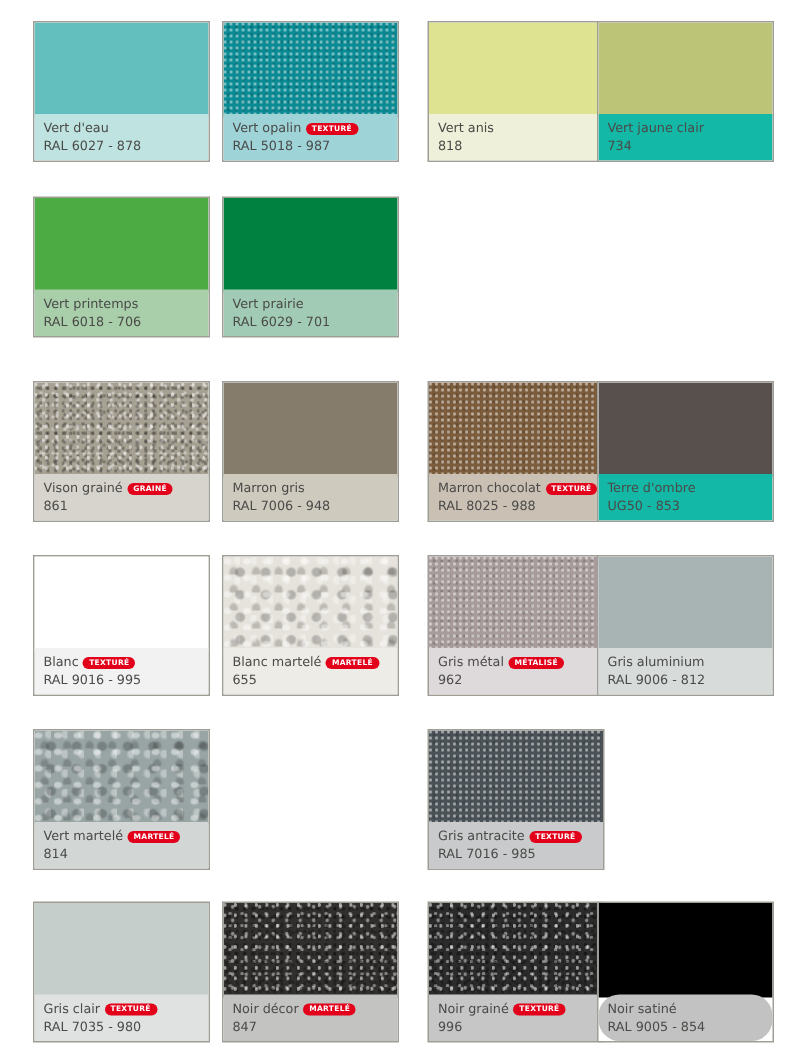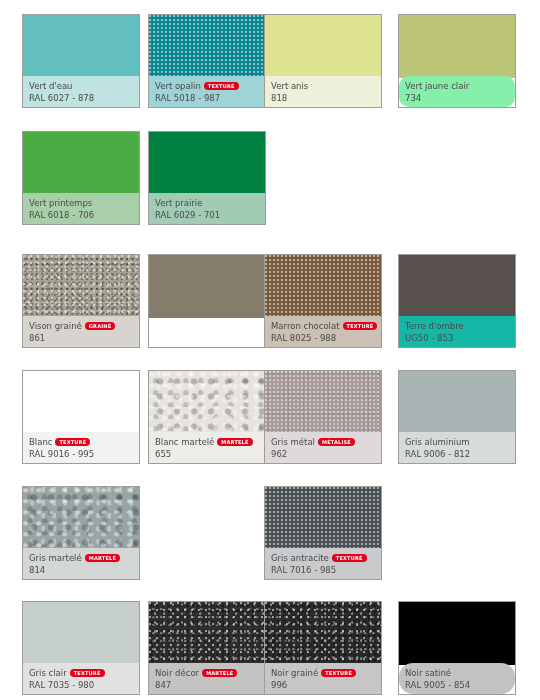--- a/index.html
+++ b/index.html
@@ -30,21 +30,21 @@
     top: 0;
     width: 118px;
     height: 94px;
     box-sizing: border-box;
     border: 1px solid #9e9e97;
     overflow: hidden;
     background: #ffffff;
   }
   .swatch.col0 { left: 22px; }
   .swatch.col1 { left: 148px; }
-  .swatch.col2 { left: 264px; }
+  .swatch.col2 { left: 285px; }
   .swatch.col3 { left: 398px; }
 
   .swatch-color {
     position: absolute;
     top: 0; left: 0; right: 0;
     height: 63px;
   }
   .swatch-caption {
     position: absolute;
     left: 0; right: 0; bottom: 0;
@@ -129,21 +129,21 @@
       </div>
       <div class="swatch col2">
         <div class="swatch-color tex-none" title="#dee391" style="background-color: rgb(222, 227, 145);"></div>
         <div class="swatch-caption" style="background-color: rgb(239, 240, 217);">
           <span class="cap-name"><span>Vert anis</span></span>
           <span class="cap-ref">818</span>
         </div>
       </div>
       <div class="swatch col3">
         <div class="swatch-color tex-none" title="#bcc477" style="background-color: rgb(188, 196, 119);"></div>
-        <div class="swatch-caption" style="background-color: #86efac; border-radius: 10px;">
+        <div class="swatch-caption" style="background-color: #14b8a6;">
           <span class="cap-name"><span>Vert jaune clair</span></span>
           <span class="cap-ref">734</span>
         </div>
       </div>
     </div>
     <div class="swatch-row" style="top: 131px;">
       <div class="swatch col0">
         <div class="swatch-color tex-none" title="#4cab43" style="background-color: rgb(76, 171, 67);"></div>
         <div class="swatch-caption" style="background-color: rgb(169, 206, 170); margin-top: 13px;">
           <span class="cap-name"><span>Vert printemps</span></span>
@@ -161,20 +161,24 @@
     <div class="swatch-row" style="top: 254px;">
       <div class="swatch col0">
         <div class="swatch-color tex-graine" title="#a7a193" style="background-color: rgb(167, 161, 147);"></div>
         <div class="swatch-caption" style="background-color: rgb(214, 212, 205);">
           <span class="cap-name"><span>Vison grainé</span><span class="badge">GRAINÉ</span></span>
           <span class="cap-ref">861</span>
         </div>
       </div>
       <div class="swatch col1">
         <div class="swatch-color tex-none" title="#857c6b" style="background-color: rgb(133, 124, 107);"></div>
+        <div class="swatch-caption" style="background-color: rgb(207, 202, 190);">
+          <span class="cap-name"><span>Marron gris</span></span>
+          <span class="cap-ref">RAL 7006 - 948</span>
+        </div>
       </div>
       <div class="swatch col2">
         <div class="swatch-color tex-fine" title="#7b5c3c" style="background-color: rgb(123, 92, 60);"></div>
         <div class="swatch-caption" style="background-color: rgb(203, 192, 180);">
           <span class="cap-name"><span>Marron chocolat</span><span class="badge">TEXTURÉ</span></span>
           <span class="cap-ref">RAL 8025 - 988</span>
         </div>
       </div>
       <div class="swatch col3">
         <div class="swatch-color tex-none" title="#57504c" style="background-color: rgb(87, 80, 76);"></div>
@@ -211,21 +215,21 @@
         <div class="swatch-caption" style="background-color: rgb(215, 219, 218);">
           <span class="cap-name"><span>Gris aluminium</span></span>
           <span class="cap-ref">RAL 9006 - 812</span>
         </div>
       </div>
     </div>
     <div class="swatch-row" style="top: 486px;">
       <div class="swatch col0">
         <div class="swatch-color tex-martele" title="#99a5a5" style="background-color: rgb(153, 165, 165);"></div>
         <div class="swatch-caption" style="background-color: rgb(210, 214, 213);">
-          <span class="cap-name"><span>Gris martelé</span><span class="badge">MARTELÉ</span></span>
+          <span class="cap-name"><span>Vert martelé</span><span class="badge">MARTELÉ</span></span>
           <span class="cap-ref">814</span>
         </div>
       </div>
       <div class="swatch col2">
         <div class="swatch-color tex-fine" title="#4a5257" style="background-color: rgb(74, 82, 87);"></div>
         <div class="swatch-caption" style="background-color: rgb(200, 202, 203);">
           <span class="cap-name"><span>Gris antracite</span><span class="badge">TEXTURÉ</span></span>
           <span class="cap-ref">RAL 7016 - 985</span>
         </div>
       </div>

